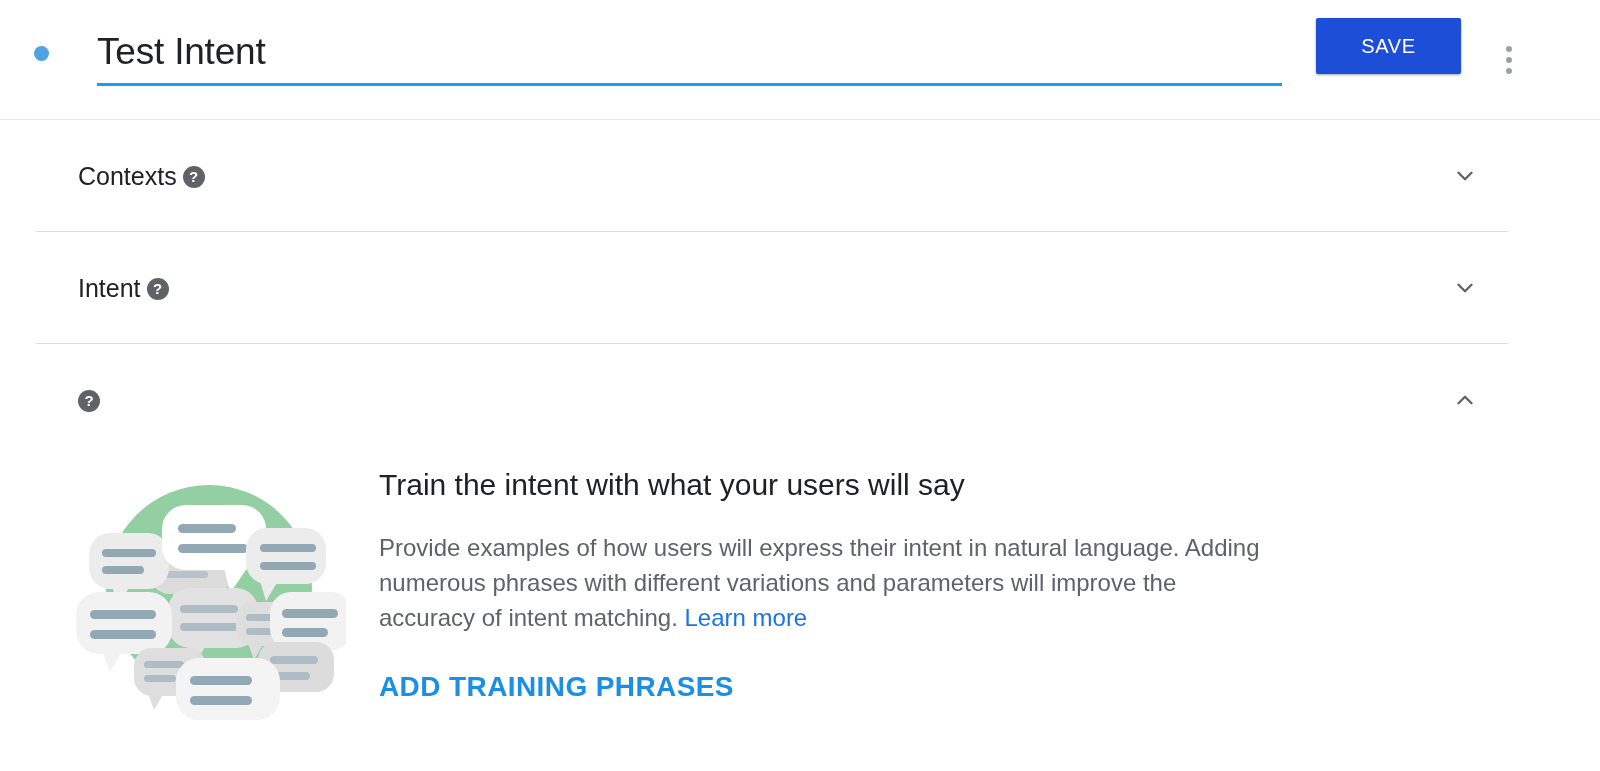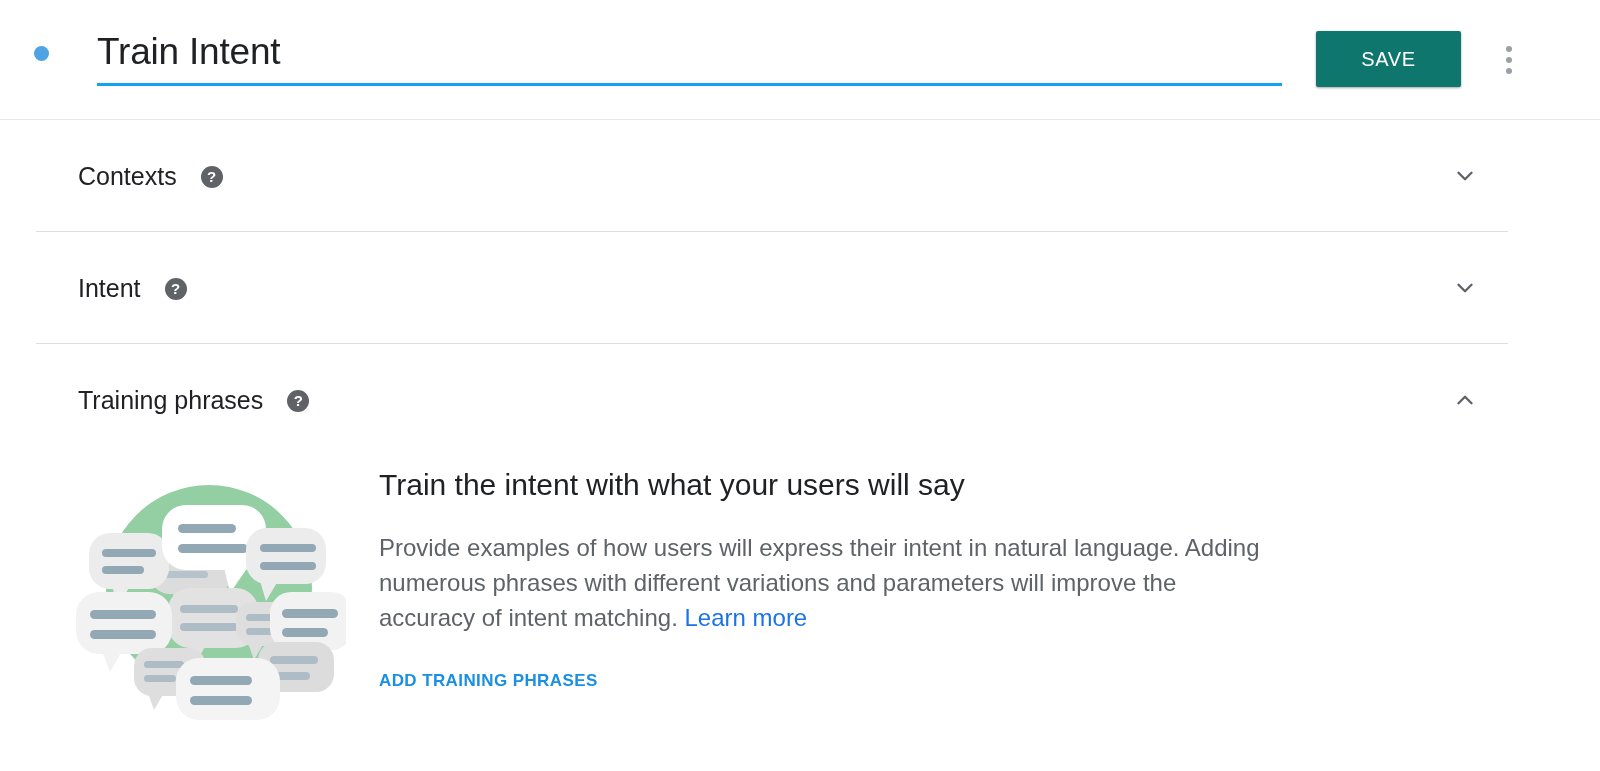--- a/index.html
+++ b/index.html
@@ -48,24 +48,24 @@
   }
   .title-underline {
     margin-top: 5px;
     height: 3px;
     background: #12a2f0;
     width: 100%;
   }
   .save-button {
     position: absolute;
     left: 1316px;
-    top: 31px;
+    top: 18px;
     width: 145px;
     height: 56px;
-    background: #0f766e;
+    background: #1d4ed8;
     color: #ffffff;
     border: none;
     border-radius: 2px;
     font-family: "Liberation Sans", sans-serif;
     font-size: 20px;
     letter-spacing: 0.7px;
     cursor: pointer;
     box-shadow: 0 1px 3px rgba(0,0,0,0.22), 0 1px 2px rgba(0,0,0,0.16);
   }
   .more-menu {
@@ -99,21 +99,21 @@
     box-sizing: border-box;
   }
   .section.last { border-bottom: none; }
   .section-head {
     position: absolute;
     left: 42px;
     top: 0;
     height: 112px;
     display: flex;
     align-items: center;
-    gap: 24px;
+    gap: 6px;
   }
   .section-title {
     font-size: 25px;
     font-weight: 400;
     color: #202124;
     white-space: nowrap;
   }
   .help-icon {
     width: 22px;
     height: 22px;
@@ -175,40 +175,40 @@
     margin: 0;
     max-width: 890px;
   }
   .learn-more {
     color: #1a73e8;
     text-decoration: none;
     cursor: pointer;
   }
   .add-phrases {
     margin-top: 36px;
-    font-size: 17px;
+    font-size: 28px;
     font-weight: bold;
     letter-spacing: 0.4px;
     color: #1a8fe3;
     background: none;
     border: none;
     padding: 0;
     font-family: "Liberation Sans", sans-serif;
     cursor: pointer;
     display: inline-block;
   }
 </style>
 </head>
 <body>
 
 <div class="header">
   <span class="intent-dot"></span>
 
   <div class="title-wrap">
-    <div class="intent-title" placeholder="Intent name">Train Intent</div>
+    <div class="intent-title" placeholder="Intent name">Test Intent</div>
     <div class="title-underline"></div>
   </div>
 
   <button class="save-button">SAVE</button>
 
   <div class="more-menu">
     <i></i>
     <i></i>
     <i></i>
   </div>
@@ -233,21 +233,20 @@
   </div>
   <span class="chevron">
     <svg width="26" height="26" viewBox="0 0 24 24">
         <path d="M6 9l6 6 6-6" fill="none" stroke="#5f6368" stroke-width="2.2" stroke-linecap="round" stroke-linejoin="round"></path>
       </svg>
   </span>
 </div>
 
 <div class="section last">
   <div class="section-head">
-    <span class="section-title">Training phrases</span>
     <span class="help-icon">?</span>
   </div>
   <span class="chevron">
     <svg width="26" height="26" viewBox="0 0 24 24">
         <path d="M6 15l6-6 6 6" fill="none" stroke="#5f6368" stroke-width="2.2" stroke-linecap="round" stroke-linejoin="round"></path>
       </svg>
   </span>
 </div>
 
 <div class="tp-body">

